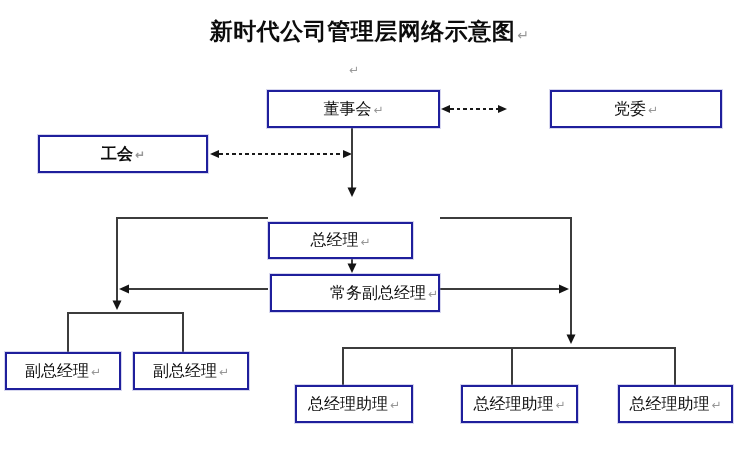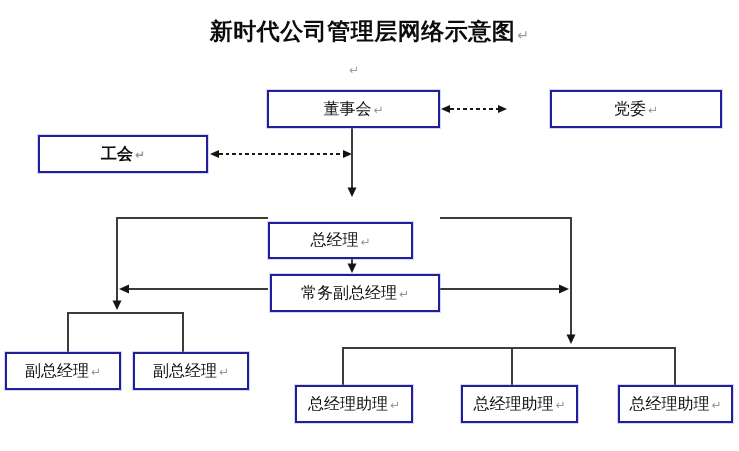--- a/index.html
+++ b/index.html
@@ -25,21 +25,21 @@
     border:2px solid #1f1f9c;box-shadow:0 0 0 1px rgba(140,140,210,.35);
     display:flex;align-items:center;justify-content:center;
     font-size:16px;color:#0c0c0c;z-index:2;white-space:nowrap;
   }
   #svg-connectors{position:absolute;left:0;top:0;z-index:1;}
   
   .n-dongshihui{left:267px;top:90px;width:173px;height:38px;}
   .n-dangwei{left:508px;top:90px;width:172px;height:38px;margin-left:42px;}
   .n-gonghui{left:38px;top:135px;width:170px;height:38px;font-weight:bold;}
   .n-zongjingli{left:268px;top:197px;width:145px;height:37px;margin-top:25px;}
-  .n-changwu{left:270px;top:274px;width:170px;height:38px;}
+  .n-changwu{left:270px;top:274px;width:170px;height:38px;justify-content:flex-end;}
   .n-fuzong1{left:5px;top:352px;width:116px;height:38px;}
   .n-fuzong2{left:133px;top:352px;width:116px;height:38px;}
   .n-zhuli1{left:295px;top:385px;width:118px;height:38px;}
   .n-zhuli2{left:461px;top:385px;width:117px;height:38px;}
   .n-zhuli3{left:618px;top:385px;width:115px;height:38px;}
   .cline{stroke:#3c3c3c;stroke-width:1.3;fill:none;shape-rendering:crispEdges;}
   .cdash{stroke:#1a1a1a;stroke-width:1.4;fill:none;stroke-dasharray:3.5,3;shape-rendering:crispEdges;}
   .ahead{fill:#141414;stroke:none;}
 </style>
 </head>

